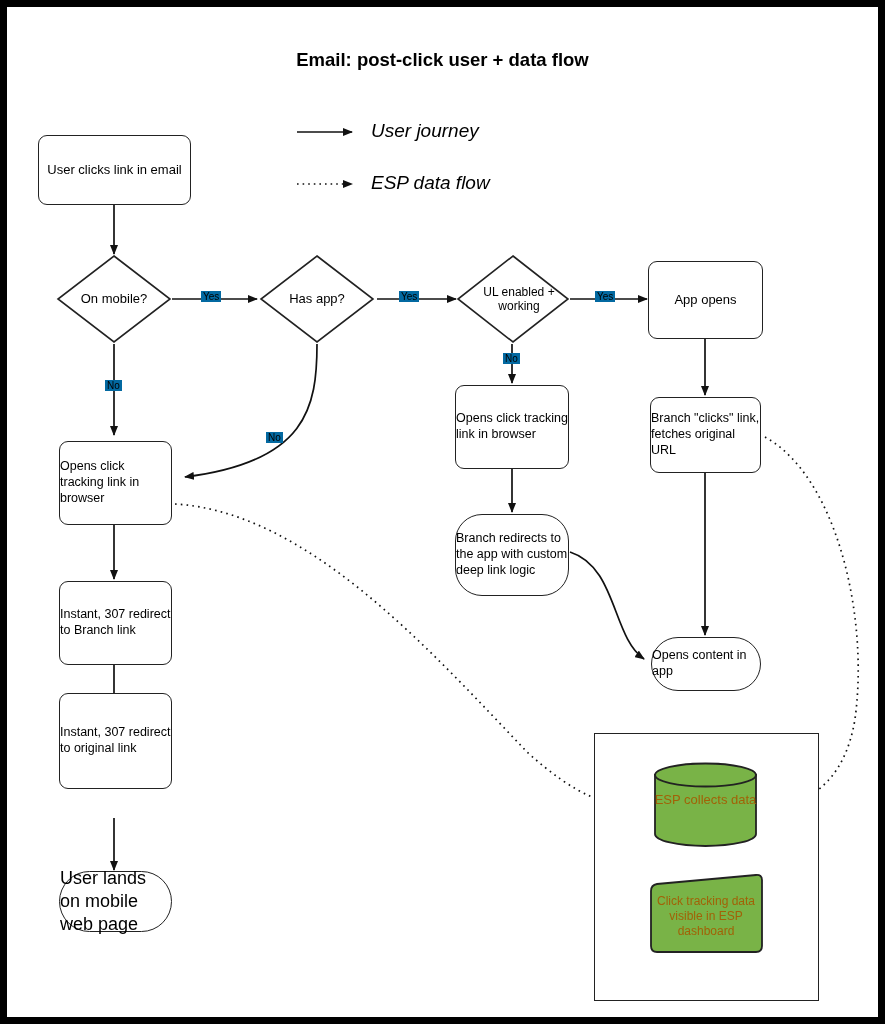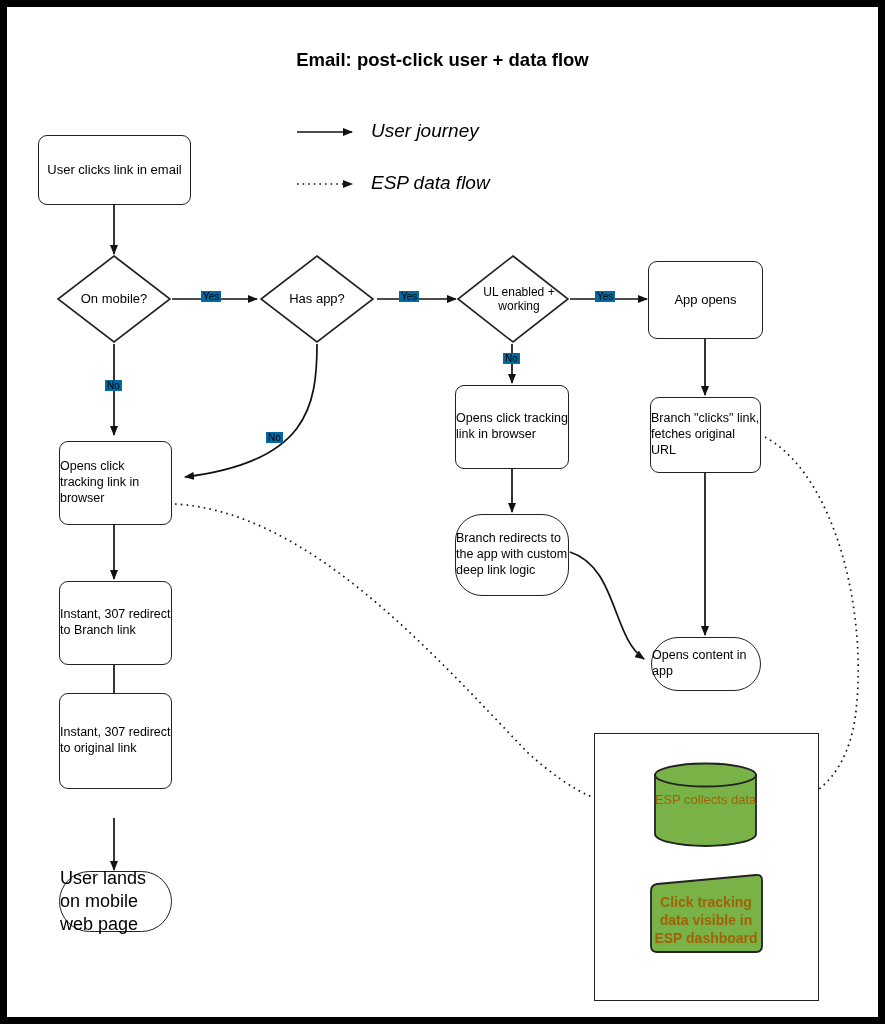--- a/index.html
+++ b/index.html
@@ -247,21 +247,21 @@
         <ellipse cx="52.5" cy="13" rx="50.5" ry="11.5" fill="#79b347" stroke="#222222" stroke-width="1.8"></ellipse>
       </svg>
     </div>
     <div class="green-text" style="left:646px; top:785px; width:105px;">ESP collects data</div>
 
     <div class="green-shape" style="left:641px; top:866px; width:116px; height:82px;">
       <svg width="116" height="82" viewBox="0 0 116 82">
         <path d="M3,18 Q3,12 9,11 L108,2 Q114,1.5 114,7 L114,73 Q114,79 108,79 L9,79 Q3,79 3,73 Z" fill="#79b347" stroke="#222222" stroke-width="1.8"></path>
       </svg>
     </div>
-    <div class="green-text" style="left:641px; top:887px; width:116px; font-size:14px;font-weight:bold;">Click tracking data visible in ESP dashboard</div>
+    <div class="green-text" style="left:641px; top:887px; width:116px; font-size:12px;">Click tracking data visible in ESP dashboard</div>
 
     <div class="edge-label" style="left:194px; top:284px;">Yes</div>
     <div class="edge-label" style="left:98px; top:373px;">No</div>
     <div class="edge-label" style="left:392px; top:284px;">Yes</div>
     <div class="edge-label" style="left:259px; top:425px;">No</div>
     <div class="edge-label" style="left:588px; top:284px;">Yes</div>
     <div class="edge-label" style="left:496px; top:346px;">No</div>
 
   </div>
 </div>

